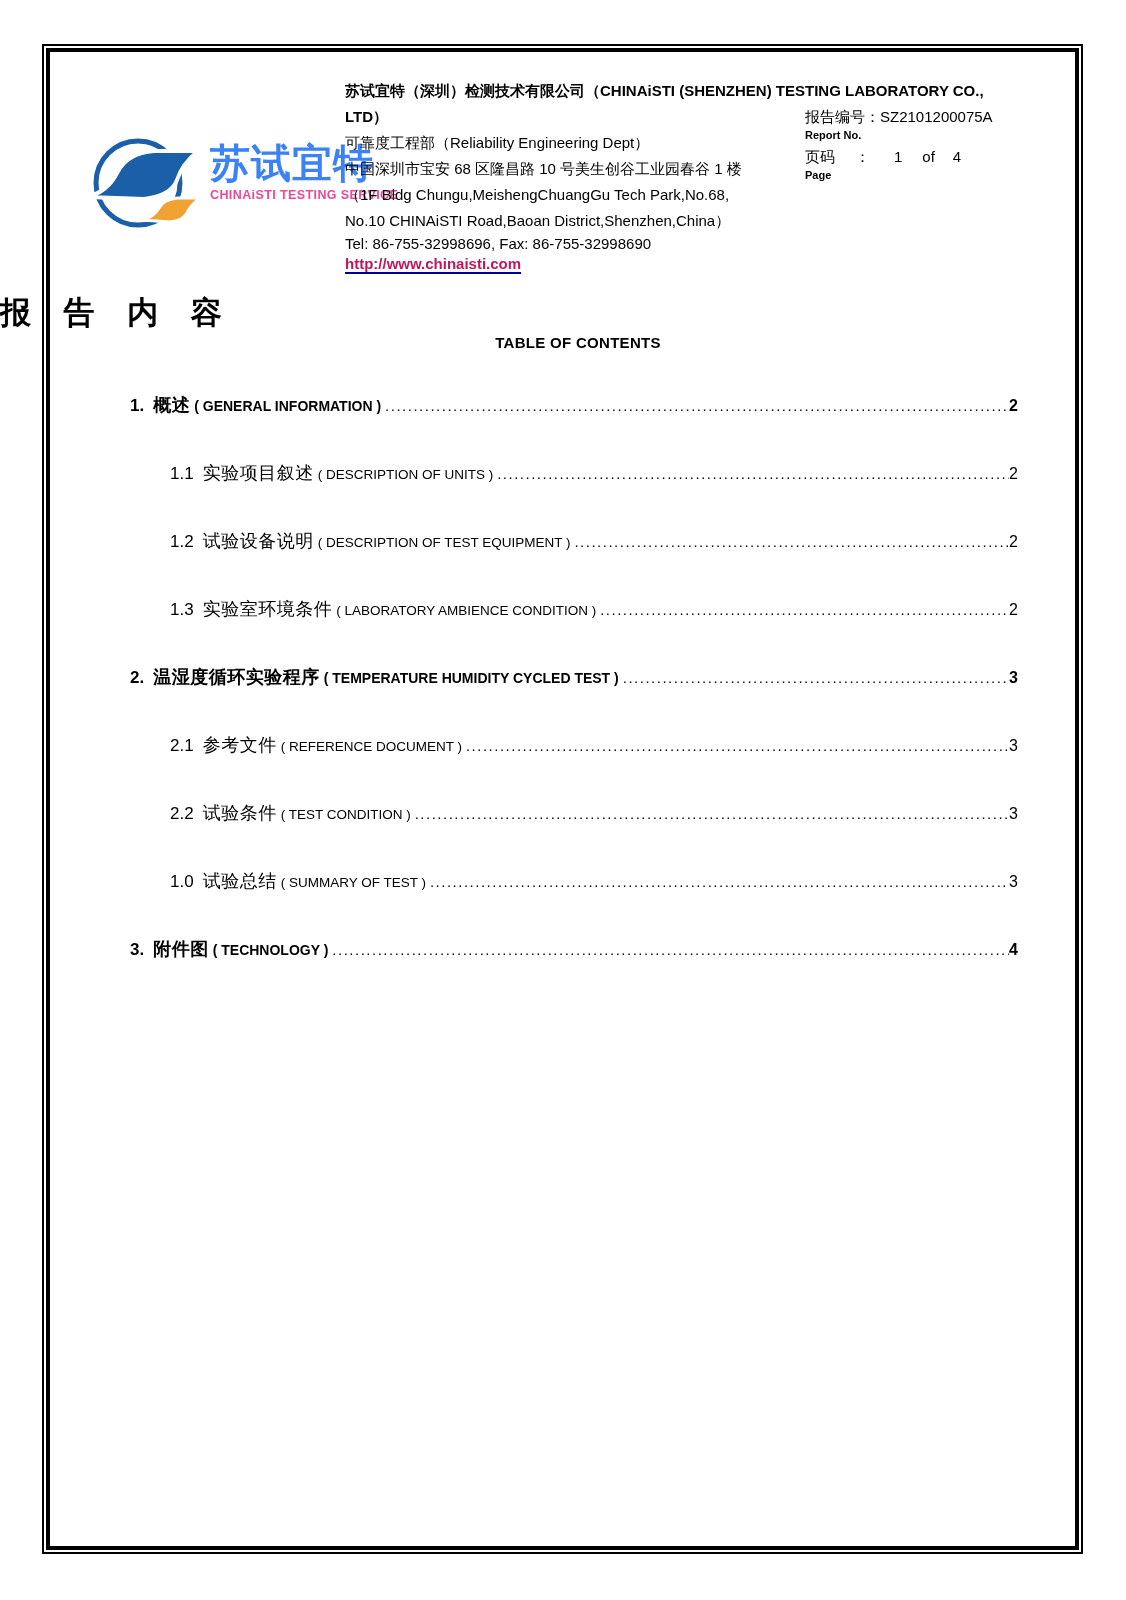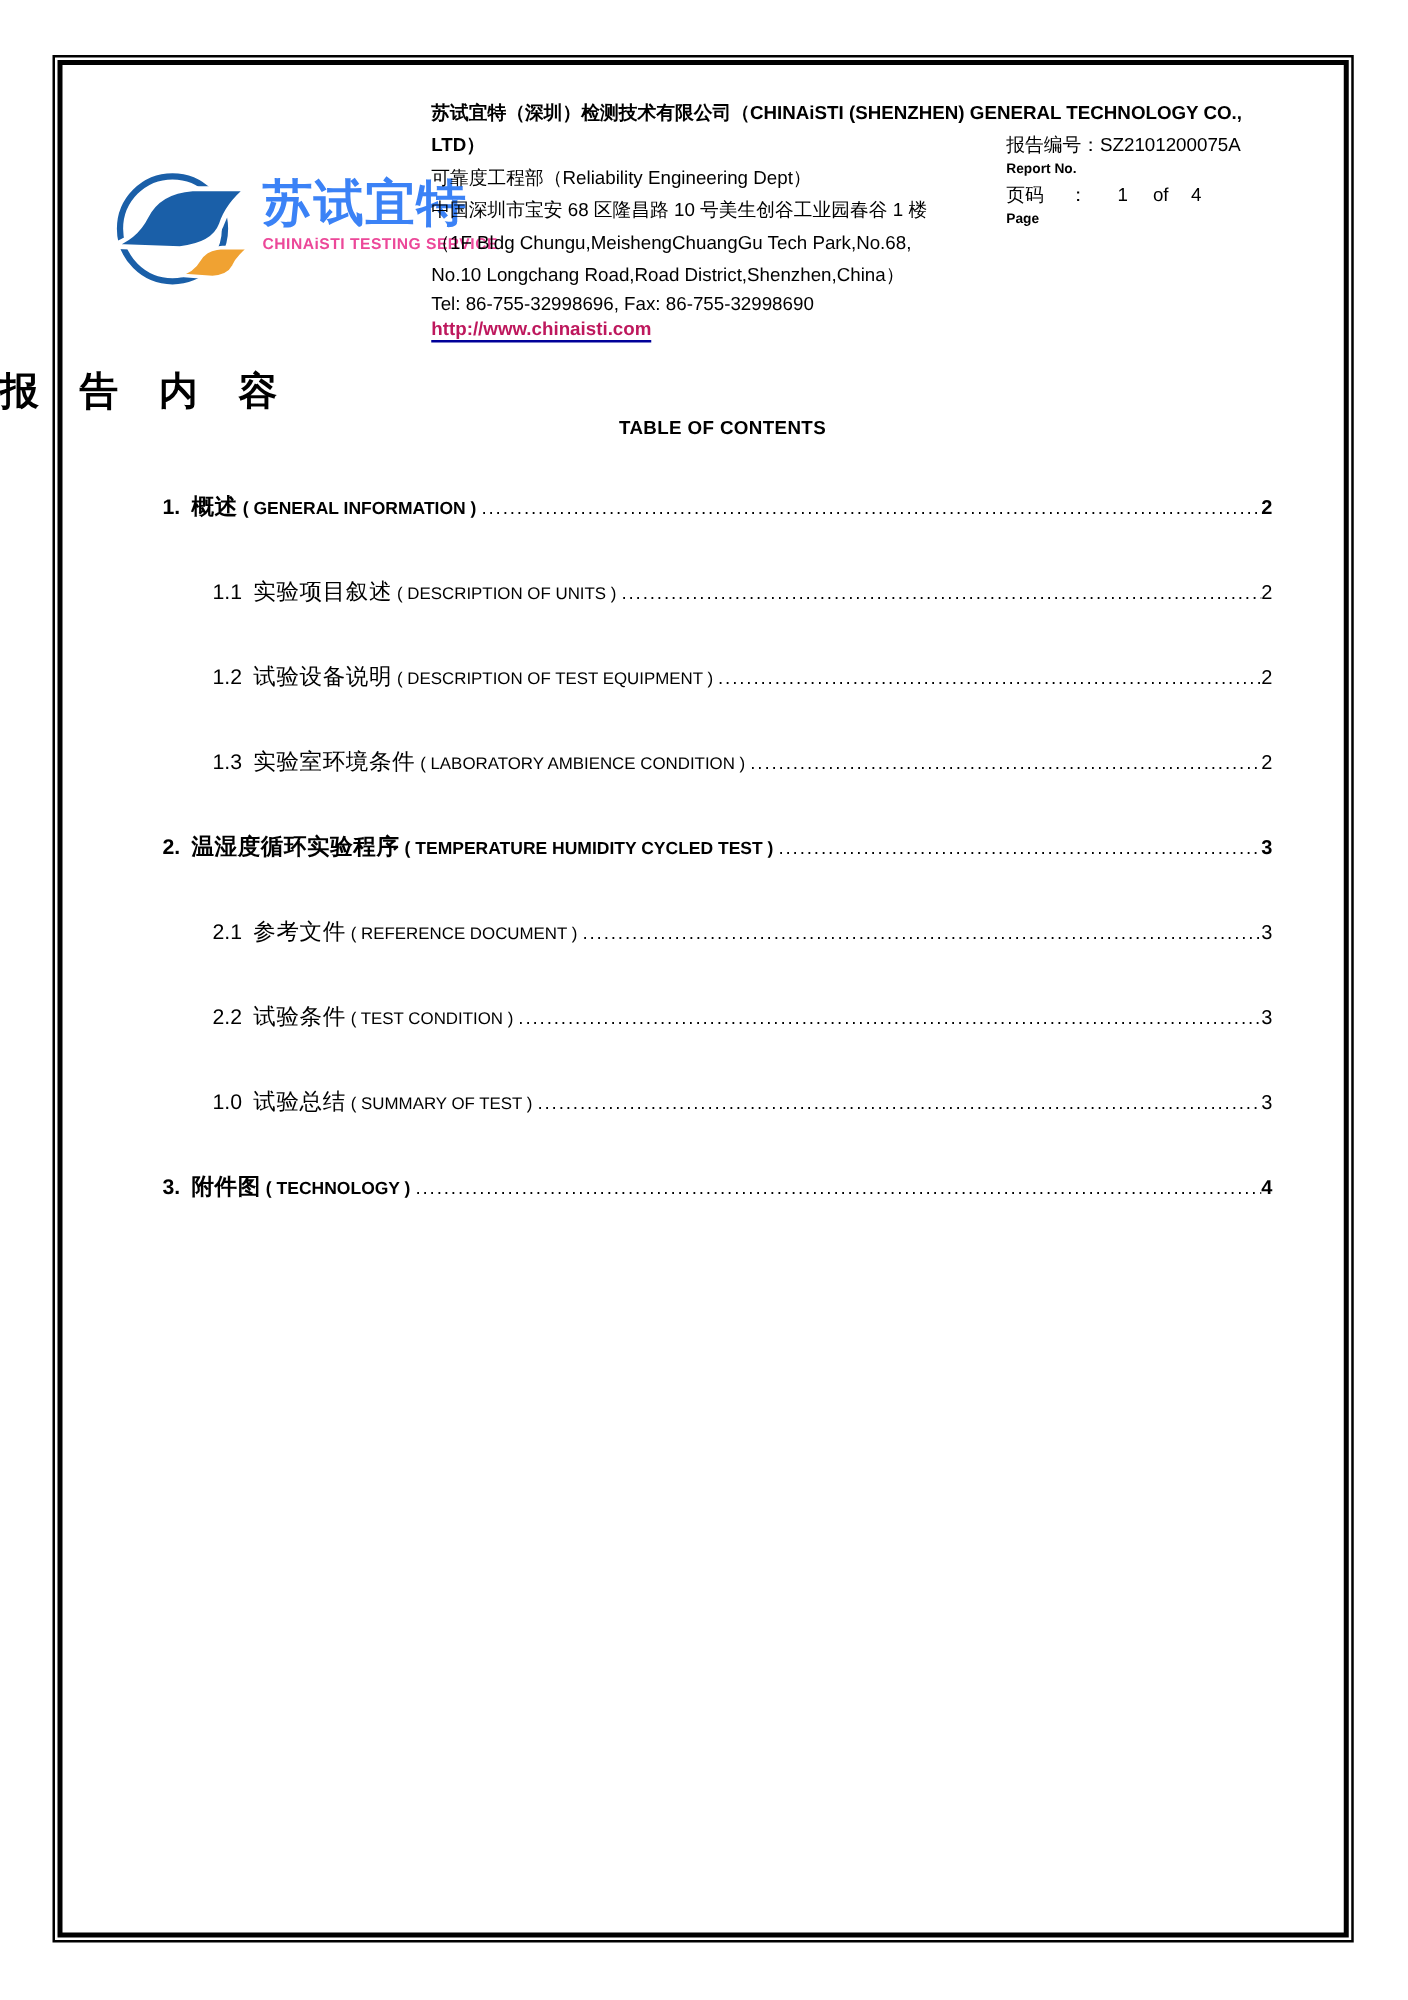--- a/index.html
+++ b/index.html
@@ -108,26 +108,26 @@
       <path d="M2,64 Q22,58 31,40 Q41,20 68,18 L112,18 Q96,31 91,47 Q85,63 58,66 Z" fill="#1a5fa8" stroke="#ffffff" stroke-width="4"></path>
       <path d="M56,87 Q68,84 73,75 Q78,66 92,65 L114,65 Q104,73 101,80 Q97,88 84,89 Z" fill="#f0a232" stroke="#ffffff" stroke-width="3"></path>
     </svg>
     <div class="logo-text">
       <div class="logo-cn" style="color:#3b82f6">苏试宜特</div>
       <div class="logo-en" style="color:#ec4899">CHINAiSTI TESTING SERVICE</div>
     </div>
   </div>
 
   <div class="header-left">
-    <div class="hl-bold">苏试宜特（深圳）检测技术有限公司（CHINAiSTI (SHENZHEN) GENERAL TECHNOLOGY CO.,</div>
+    <div class="hl-bold">苏试宜特（深圳）检测技术有限公司（CHINAiSTI (SHENZHEN) TESTING LABORATORY CO.,</div>
     <div class="hl-bold">LTD）</div>
     <div>可靠度工程部（Reliability Engineering Dept）</div>
     <div>中国深圳市宝安 68 区隆昌路 10 号美生创谷工业园春谷 1 楼</div>
     <div>（1F Bldg Chungu,MeishengChuangGu Tech Park,No.68,</div>
-    <div>No.10 Longchang Road,Road District,Shenzhen,China）</div>
+    <div>No.10 CHINAiSTI Road,Baoan District,Shenzhen,China）</div>
     <div class="hl-tight">Tel: 86-755-32998696, Fax: 86-755-32998690</div>
     <div class="hl-tight">
       <a class="header-link" href="#">http://www.chinaisti.com</a>
     </div>
   </div>
 
   <div class="header-right">
     <div class="hr-row">
       <span>报告编号：</span><span>SZ2101200075A</span>
     </div>

